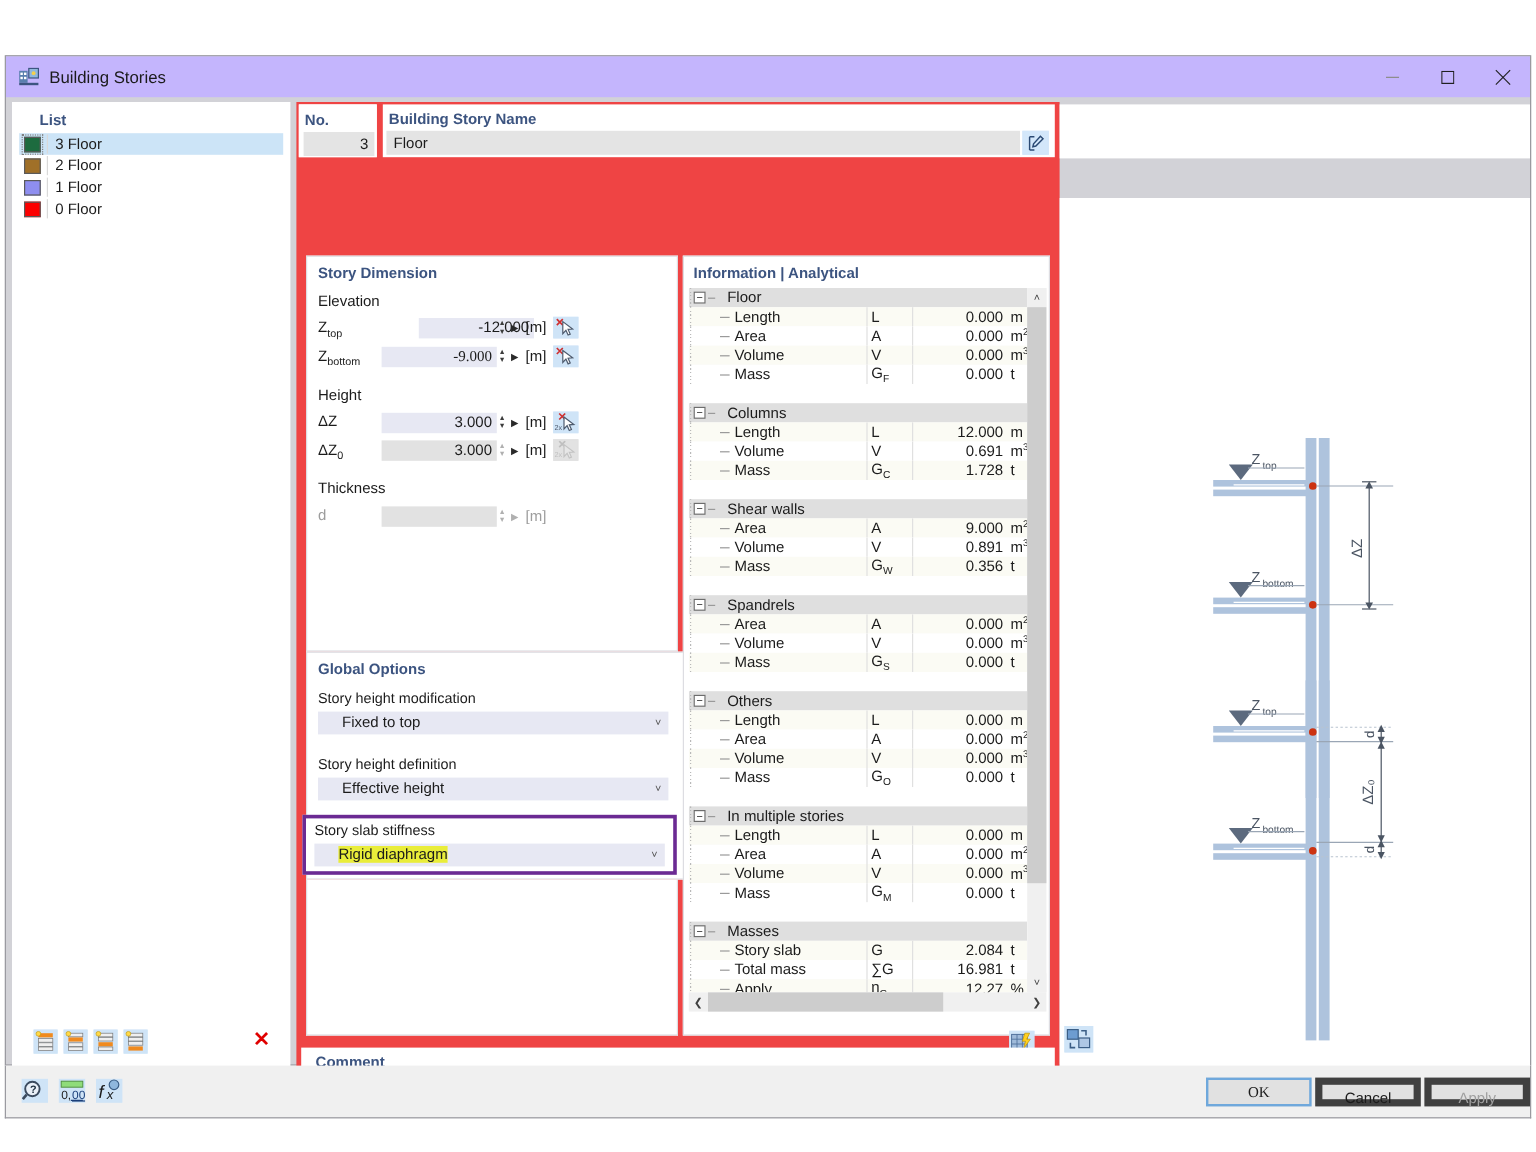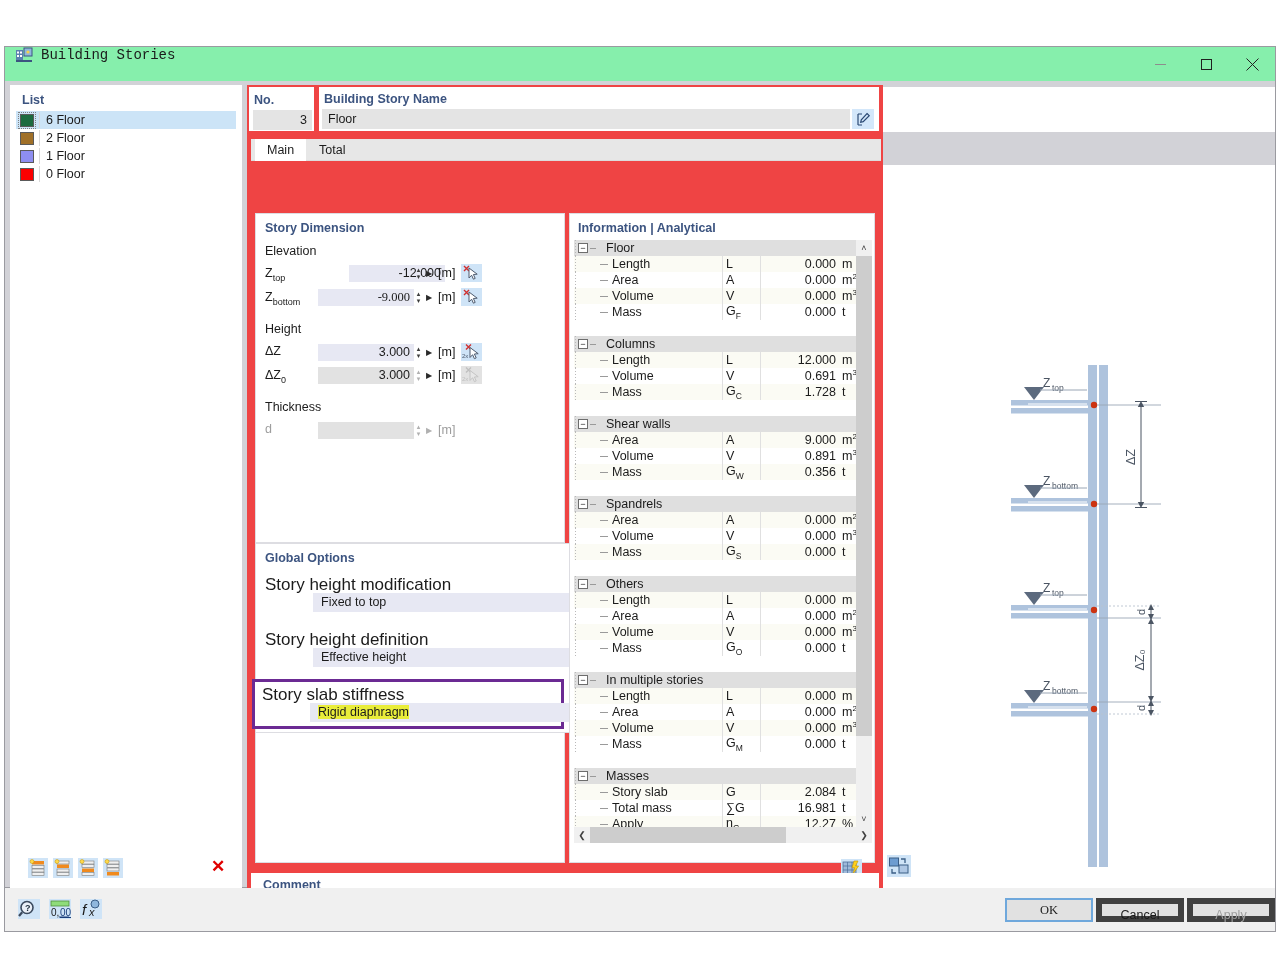--- a/index.html
+++ b/index.html
@@ -11,32 +11,32 @@
   }
   #app{ position:relative; width:1280px; height:960px; }
 
   
   .window{
     position:absolute; left:4px; top:46px; width:1272px; height:842px;
     background:#d2d2d7; border:1px solid #9a9aa0;
   }
   .titlebar{
     position:absolute; left:0; top:0; width:100%; height:34px;
-    background:#86efac; display:flex; font-family:Liberation Mono, monospace;
+    background:#c4b5fd; display:flex; align-items:center;
   }
   .title-icon{ width:18px; height:16px; margin-left:10px; position:relative; }
   .title-text{ margin-left:8px; font-size:14px; color:#1b1b1b; }
   .wbtns{ position:absolute; right:0; top:0; height:34px; display:flex; }
   .wbtn{ width:46px; height:34px; display:flex; align-items:center; justify-content:center;
          color:#303030; font-size:13px; }
   .left-card{
     position:absolute; left:0; top:0; width:232px; height:805px; background:#fff;
   }
   .left-title{
-    position:absolute; left:12px; top:8px; font-weight:bold; font-size:12.5px; color:#3c5480;
+    position:absolute; left:23px; top:8px; font-weight:bold; font-size:12.5px; color:#3c5480;
   }
   .list{ position:absolute; left:6px; top:26px; width:220px; }
   .list-item{
     height:18px; display:flex; align-items:center; padding-left:4px; font-size:12.5px;
   }
   .list-item.sel{ background:#cce4f7; }
   .swatch{
     width:14px; height:13px; border:1px solid #5a5a5a; flex:0 0 auto;
   }
   .list-item.sel .swatch{ outline:1px dotted #808080; outline-offset:1px; }
@@ -117,24 +117,24 @@
   .arrowr.dim{ color:#b0b0b0; }
   .unit{ position:absolute; font-size:12.5px; color:#1b1b1b; }
   .unit.dim{ color:#9d9d9d; }
 
   .pick{
     position:absolute; width:21px; height:18px; background:#cfe4f7; border:1px solid #cfe4f7;
   }
   .pick.dim{ background:#e2e2e2; border-color:#e2e2e2; }
 
   
-  .sel-lab{ font-size:17px; }
+  .sel-lab{ font-size:12px; }
   .dd{
     position:absolute; height:19px; background:#e7e8f3; font-size:12.5px;
-    line-height:19px; padding-left:8px; color:#1b1b1b;margin-left:48px;
+    line-height:19px; padding-left:20px; color:#1b1b1b;
   }
   .dd .chev{
     position:absolute; right:6px; top:0; font-size:9px; color:#505050; line-height:19px;
   }
   .hl{ background:#e9ed3a; }
 
   .purple-box{
     position:absolute; border:3px solid #6b2a93; background:#ffffff;
   }
 
@@ -266,21 +266,21 @@
         </div>
       </div>
     </div>
 
     <div class="left-card" style="left:5px; top:38px;">
       <div class="left-title">List</div>
       <div class="list">
         <div class="list-item sel">
           <div class="swatch" style="background:#1d6b3f"></div>
           <div class="sep"></div>
-          <div class="litext">6 Floor</div>
+          <div class="litext">3 Floor</div>
         </div>
         <div class="list-item">
           <div class="swatch" style="background:#a07028"></div>
           <div class="sep"></div>
           <div class="litext">2 Floor</div>
         </div>
         <div class="list-item">
           <div class="swatch" style="background:#8e8ef0"></div>
           <div class="sep"></div>
           <div class="litext">1 Floor</div>
@@ -345,24 +345,20 @@
         <div class="namelabel">Building Story Name</div>
         <div class="nameval">Floor</div>
         <div class="name-edit">
           <svg width="15" height="15" viewBox="0 0 15 15">
             <path d="M2 2 h4 M2 2 v11 M2 13 h4" stroke="#2b4a74" fill="none" stroke-width="1.2"></path>
             <path d="M11 1.5 l2.2 2.2 l-6 6 l-2.5 0.6 l0.6 -2.5 z" fill="none" stroke="#2b4a74" stroke-width="1.2"></path>
           </svg>
         </div>
       </div>
 
-      <div class="tabrow">
-        <div class="tab active" style="left:4px">Main</div>
-        <div class="tab" style="left:56px">Total</div>
-      </div>
 
       <div class="panel" style="left:8px; top:128px; width:310px; height:330px;">
         <div class="panel-title" style="position:absolute; left:9px; top:7px;">Story Dimension</div>
 
         <div class="grp-h" style="position:absolute; left:9px; top:30px;">Elevation</div>
 
         <div class="fld-lab" style="position:absolute; left:9px; top:52px;">Z<sub>top</sub></div>
         <div class="numbox" style="left:62px; top:51px;margin-left:31px;">-12.000</div>
         <div class="spin" style="left:158px; top:51px;">▴<br>▾</div>
         <div class="arrowr" style="left:168px; top:51px;">▶</div>

